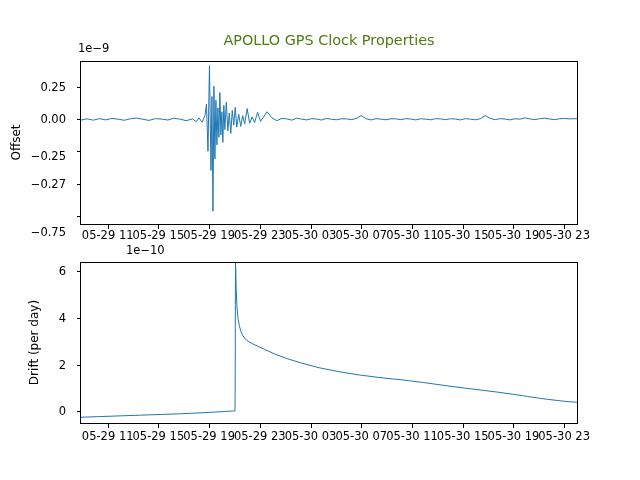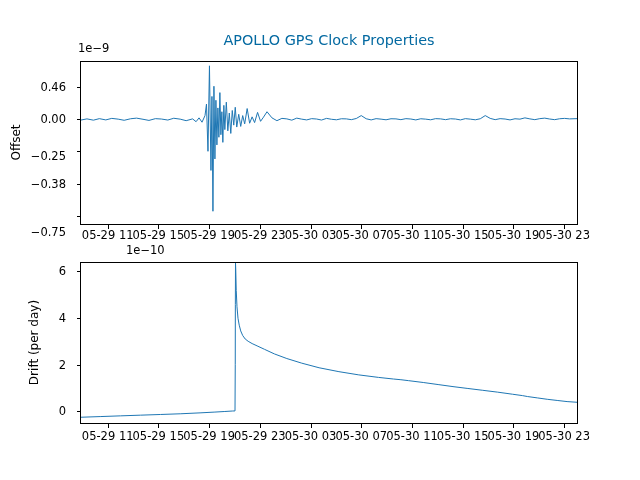--- a/index.html
+++ b/index.html
@@ -45,21 +45,21 @@
     height: 100%;
   }
   .fig-title {
     position: absolute;
     left: 80px;
     top: 31px;
     width: 498px;
     text-align: center;
     font-size: 14.4px;
     line-height: 18px;
-    color: #0369a1;
+    color: #4d7c0f;
     white-space: nowrap;
   }
   .offset-text {
     position: absolute;
     font-size: 11.5px;
     line-height: 13px;
     color: #000000;
     white-space: nowrap;
     font-family: "DejaVu Sans", sans-serif;
     text-align: center;
@@ -155,24 +155,24 @@
     </svg>
   </div>
 
   <div class="axes" id="axes-drift">
     <svg id="svg-drift" viewBox="0 0 498 162" preserveAspectRatio="none">
       <polyline id="poly-drift" fill="none" stroke="#1f77b4" stroke-width="1" vector-effect="non-scaling-stroke" points="0.00,156.17 19.92,155.47 39.84,154.77 59.76,154.07 79.68,153.38 99.60,152.68 119.52,151.74 134.46,150.93 144.42,150.35 151.89,149.88 154.63,149.76 154.88,102.56 154.98,41.96 155.13,0.00 155.38,6.99 155.87,27.97 156.62,44.29 157.62,55.94 158.86,62.94 160.36,68.76 162.35,73.42 164.84,76.92 167.83,79.25 171.81,81.58 176.79,83.91 184.26,87.41 194.22,92.07 206.67,96.73 221.61,101.40 239.04,106.06 258.96,110.02 278.88,113.28 298.80,115.85 313.74,117.48 321.21,118.18 328.68,119.11 343.62,120.98 358.56,123.07 373.50,125.17 388.44,127.04 403.38,128.90 418.32,130.77 433.26,132.86 443.22,134.26 448.20,135.19 458.16,136.59 468.12,137.99 478.08,139.16 488.04,140.32 498.00,141.02"></polyline>
     </svg>
   </div>
 
   <div class="ytick-col" id="ytick-col-offset">
-      <div class="ytick" style="top: 19.8268px; padding-right: 6px;">0.46</div>
+      <div class="ytick" style="top: 19.8268px; padding-right: 6px;">0.25</div>
       <div class="ytick" style="top: 52.1102px; padding-right: 6px;">0.00</div>
       <div class="ytick" style="top: 89px; padding-right: 6px;">−0.25</div>
-      <div class="ytick" style="top: 116.677px; padding-right: 6px;">−0.38</div>
+      <div class="ytick" style="top: 116.677px; padding-right: 6px;">−0.27</div>
       <div class="ytick" style="top: 165px; padding-right: 6px;">−0.75</div>
     </div>
   <div class="ytick-col" id="ytick-col-drift">
       <div class="ytick" style="top: 143.18px; padding-right: 6px;">0</div>
       <div class="ytick" style="top: 96.5612px; padding-right: 6px;">2</div>
       <div class="ytick" style="top: 49.9424px; padding-right: 6px;">4</div>
       <div class="ytick" style="top: 3.32374px; padding-right: 6px;">6</div>
     </div>
 
   <div class="xtick-row" id="xtick-row-offset">

